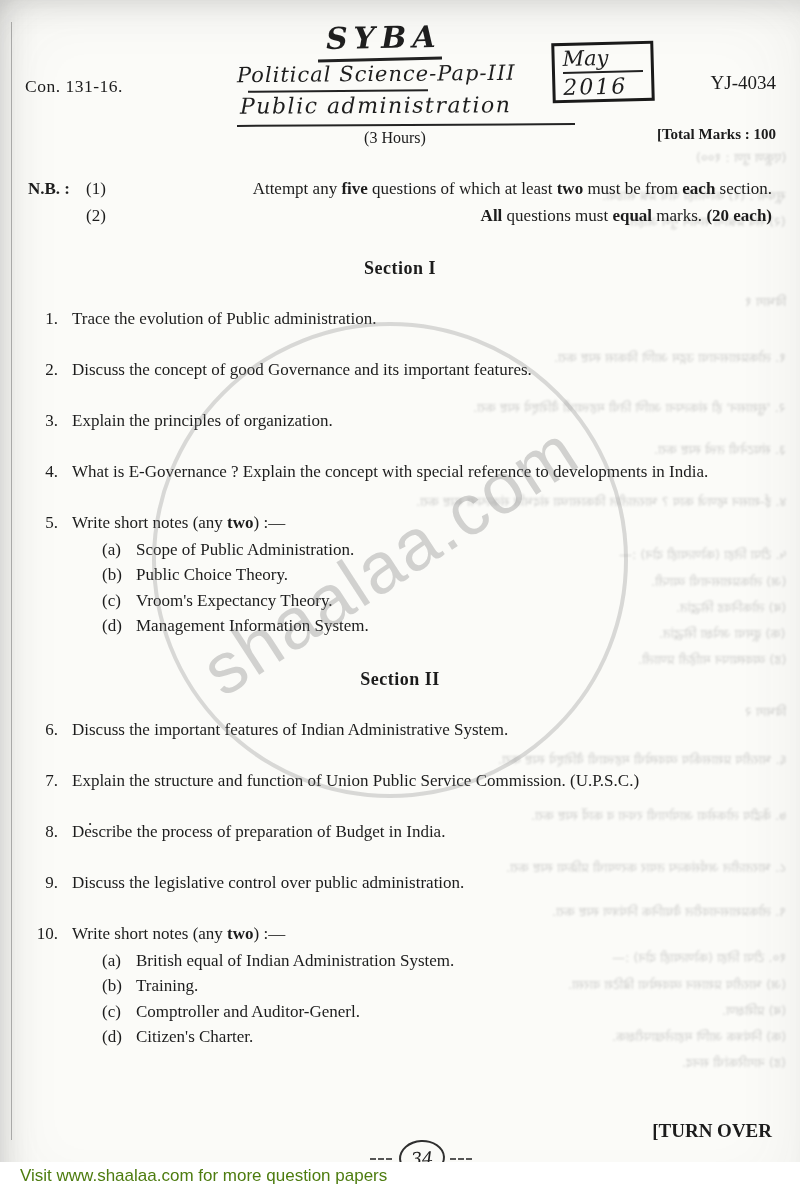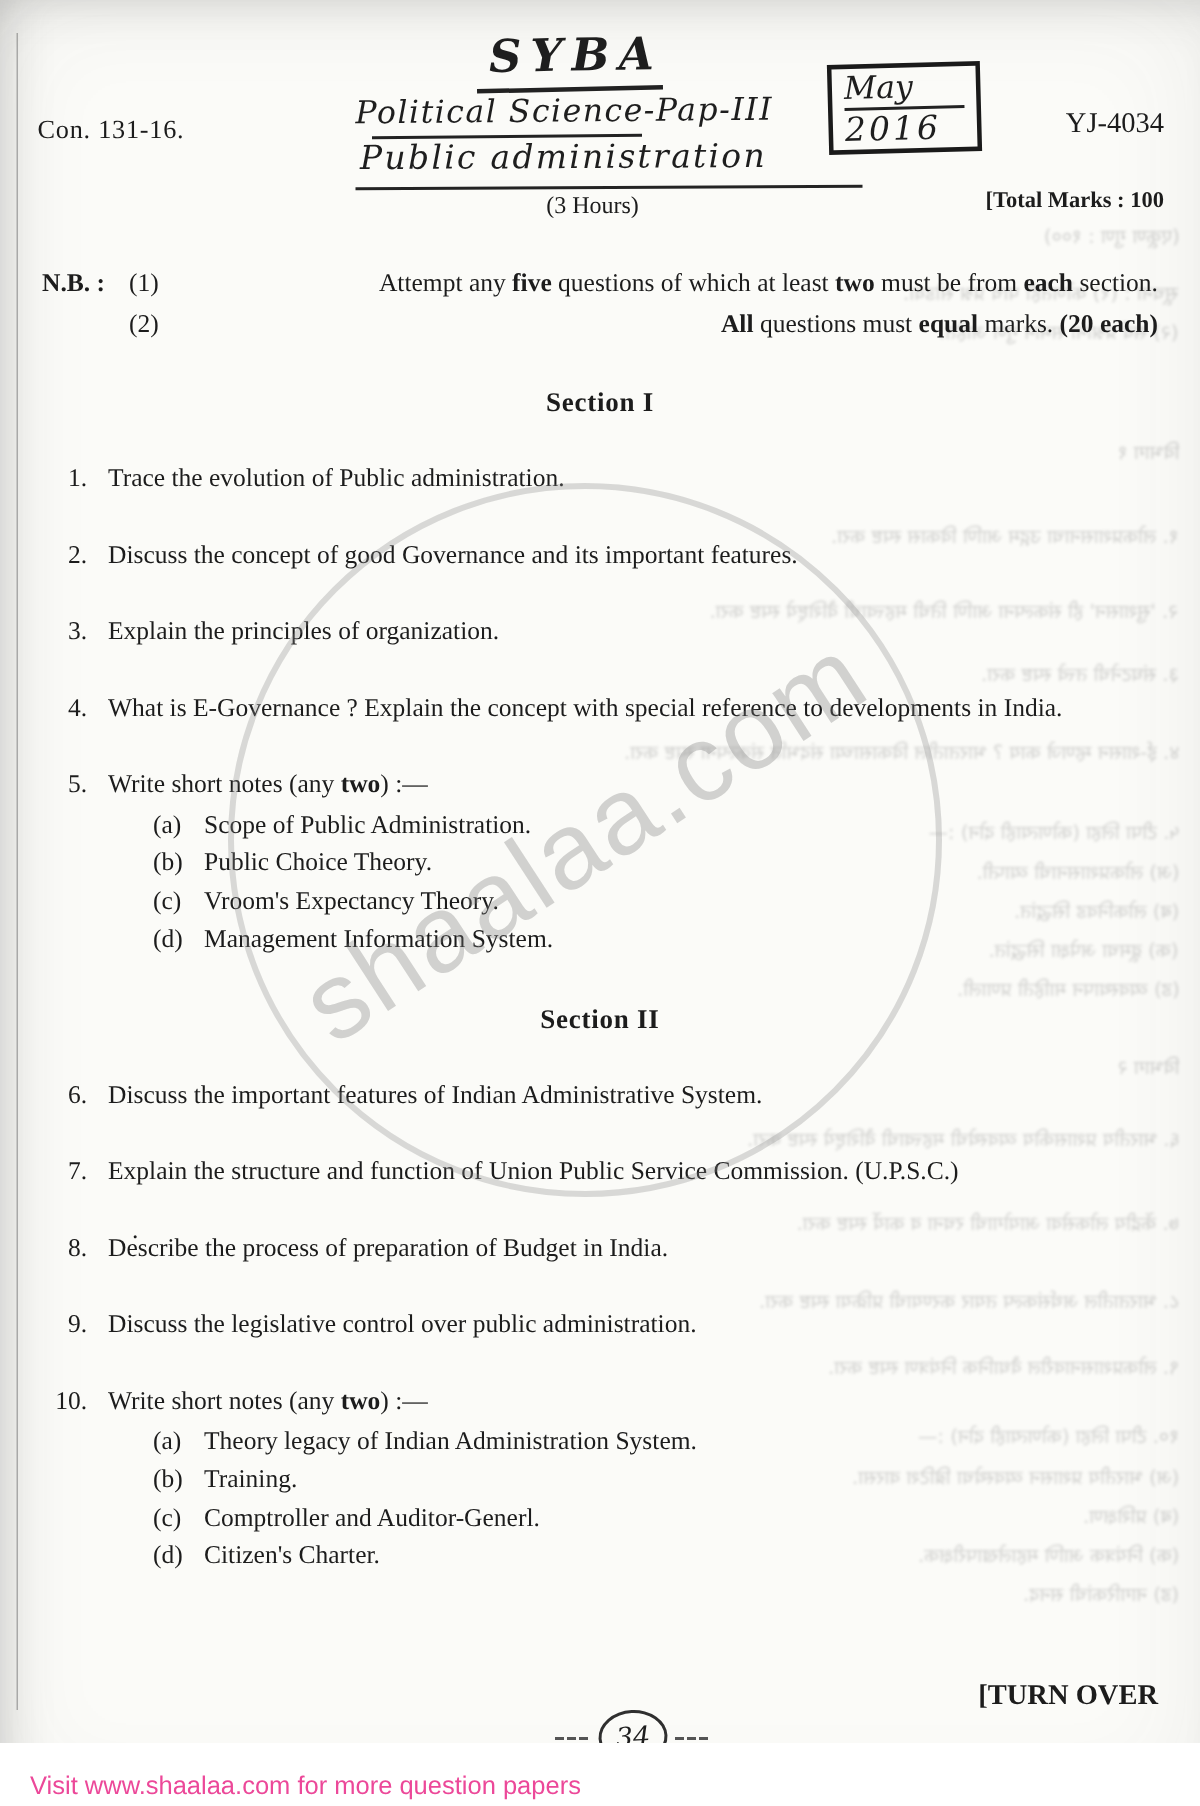--- a/index.html
+++ b/index.html
@@ -70,21 +70,21 @@
   
   .turn-over { position:absolute; right:28px; top:1120px; font-size:19px; font-weight:bold; z-index:2; }
   .page-num-circle { position:absolute; left:399px; top:1140px; width:46px; height:36px;
                      border:2.5px solid #2f2f2f; border-radius:50%; display:flex; align-items:center; justify-content:center;
                      transform:rotate(-3deg); z-index:3; }
   .page-num-circle .hw-num { font-size:18px; }
   .pn-dash { position:absolute; top:1158px; width:22px; border-top:2px dashed #555; z-index:3; }
   .pn-dash-left { left:370px; }
   .pn-dash-right { left:450px; }
   .footer-band { position:absolute; left:0; bottom:0; width:100%; height:42px; background:#ffffff; z-index:4; }
-  .footer-text { position:absolute; left:20px; top:19px; font-family:"Liberation Sans", sans-serif; font-size:17px; color:#ec4899; }
+  .footer-text { position:absolute; left:20px; top:4px; font-family:"Liberation Sans", sans-serif; font-size:17px; color:#4d7c0f; }
 </style>
 </head>
 <body>
 
 <div class="page">
 
   <div class="bleed">
     <div class="bl" style="top:148px">(एकूण गुण : १००)</div>
     <div class="bl" style="top:186px">सूचना : (१) कोणतेही पाच प्रश्न सोडवा.</div>
     <div class="bl" style="top:212px">(२) सर्व प्रश्नांना समान गुण आहेत.</div>
@@ -187,21 +187,21 @@
     </div>
     <div class="qrow">
       <span class="qnum">9.</span>
       <span class="qtext">Discuss the legislative control over public administration.</span>
     </div>
 
     <div class="qrow qblock">
       <span class="qnum">10.</span>
       <div class="qtext">
         <div class="qhead"><span>Write short notes (any </span><b>two</b><span>) :—</span></div>
-        <div class="subitem"><span class="sublabel">(a)</span><span>Theory legacy of Indian Administration System.</span></div>
+        <div class="subitem"><span class="sublabel">(a)</span><span>British equal of Indian Administration System.</span></div>
         <div class="subitem"><span class="sublabel">(b)</span><span>Training.</span></div>
         <div class="subitem"><span class="sublabel">(c)</span><span>Comptroller and Auditor-Generl.</span></div>
         <div class="subitem"><span class="sublabel">(d)</span><span>Citizen's Charter.</span></div>
       </div>
     </div>
 
   </main>
 
   <div class="stray-dot">.</div>
 

